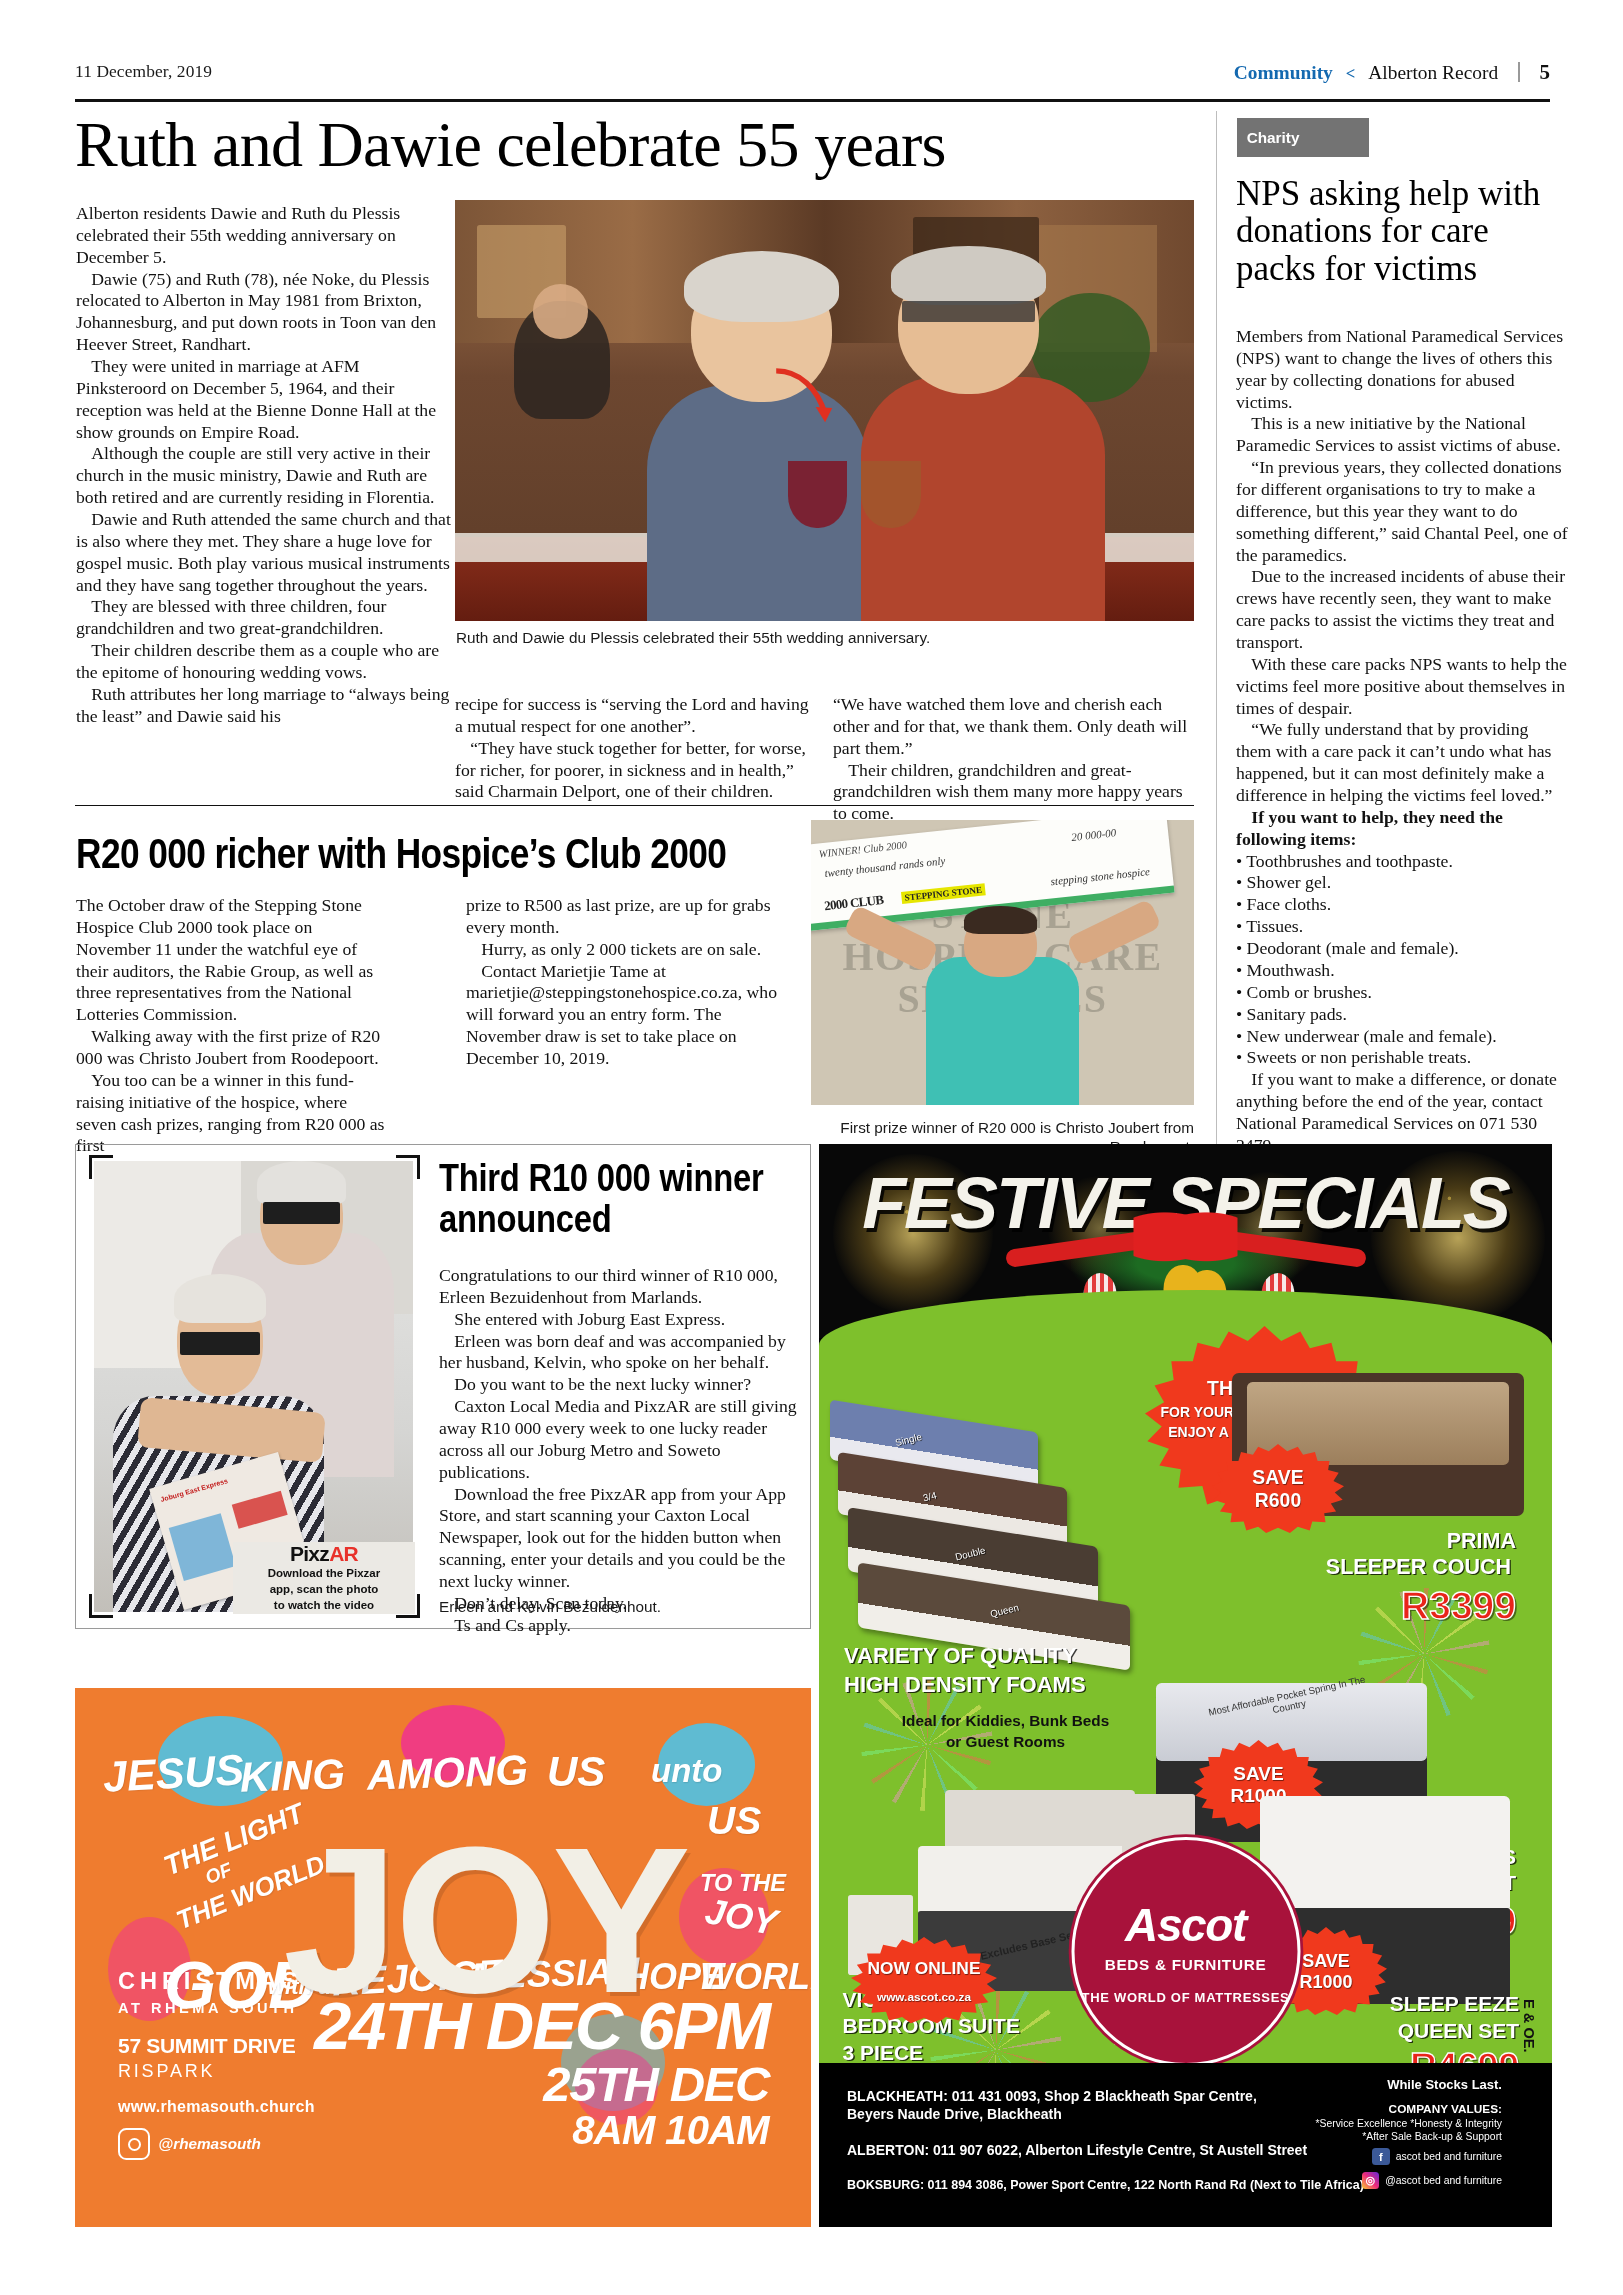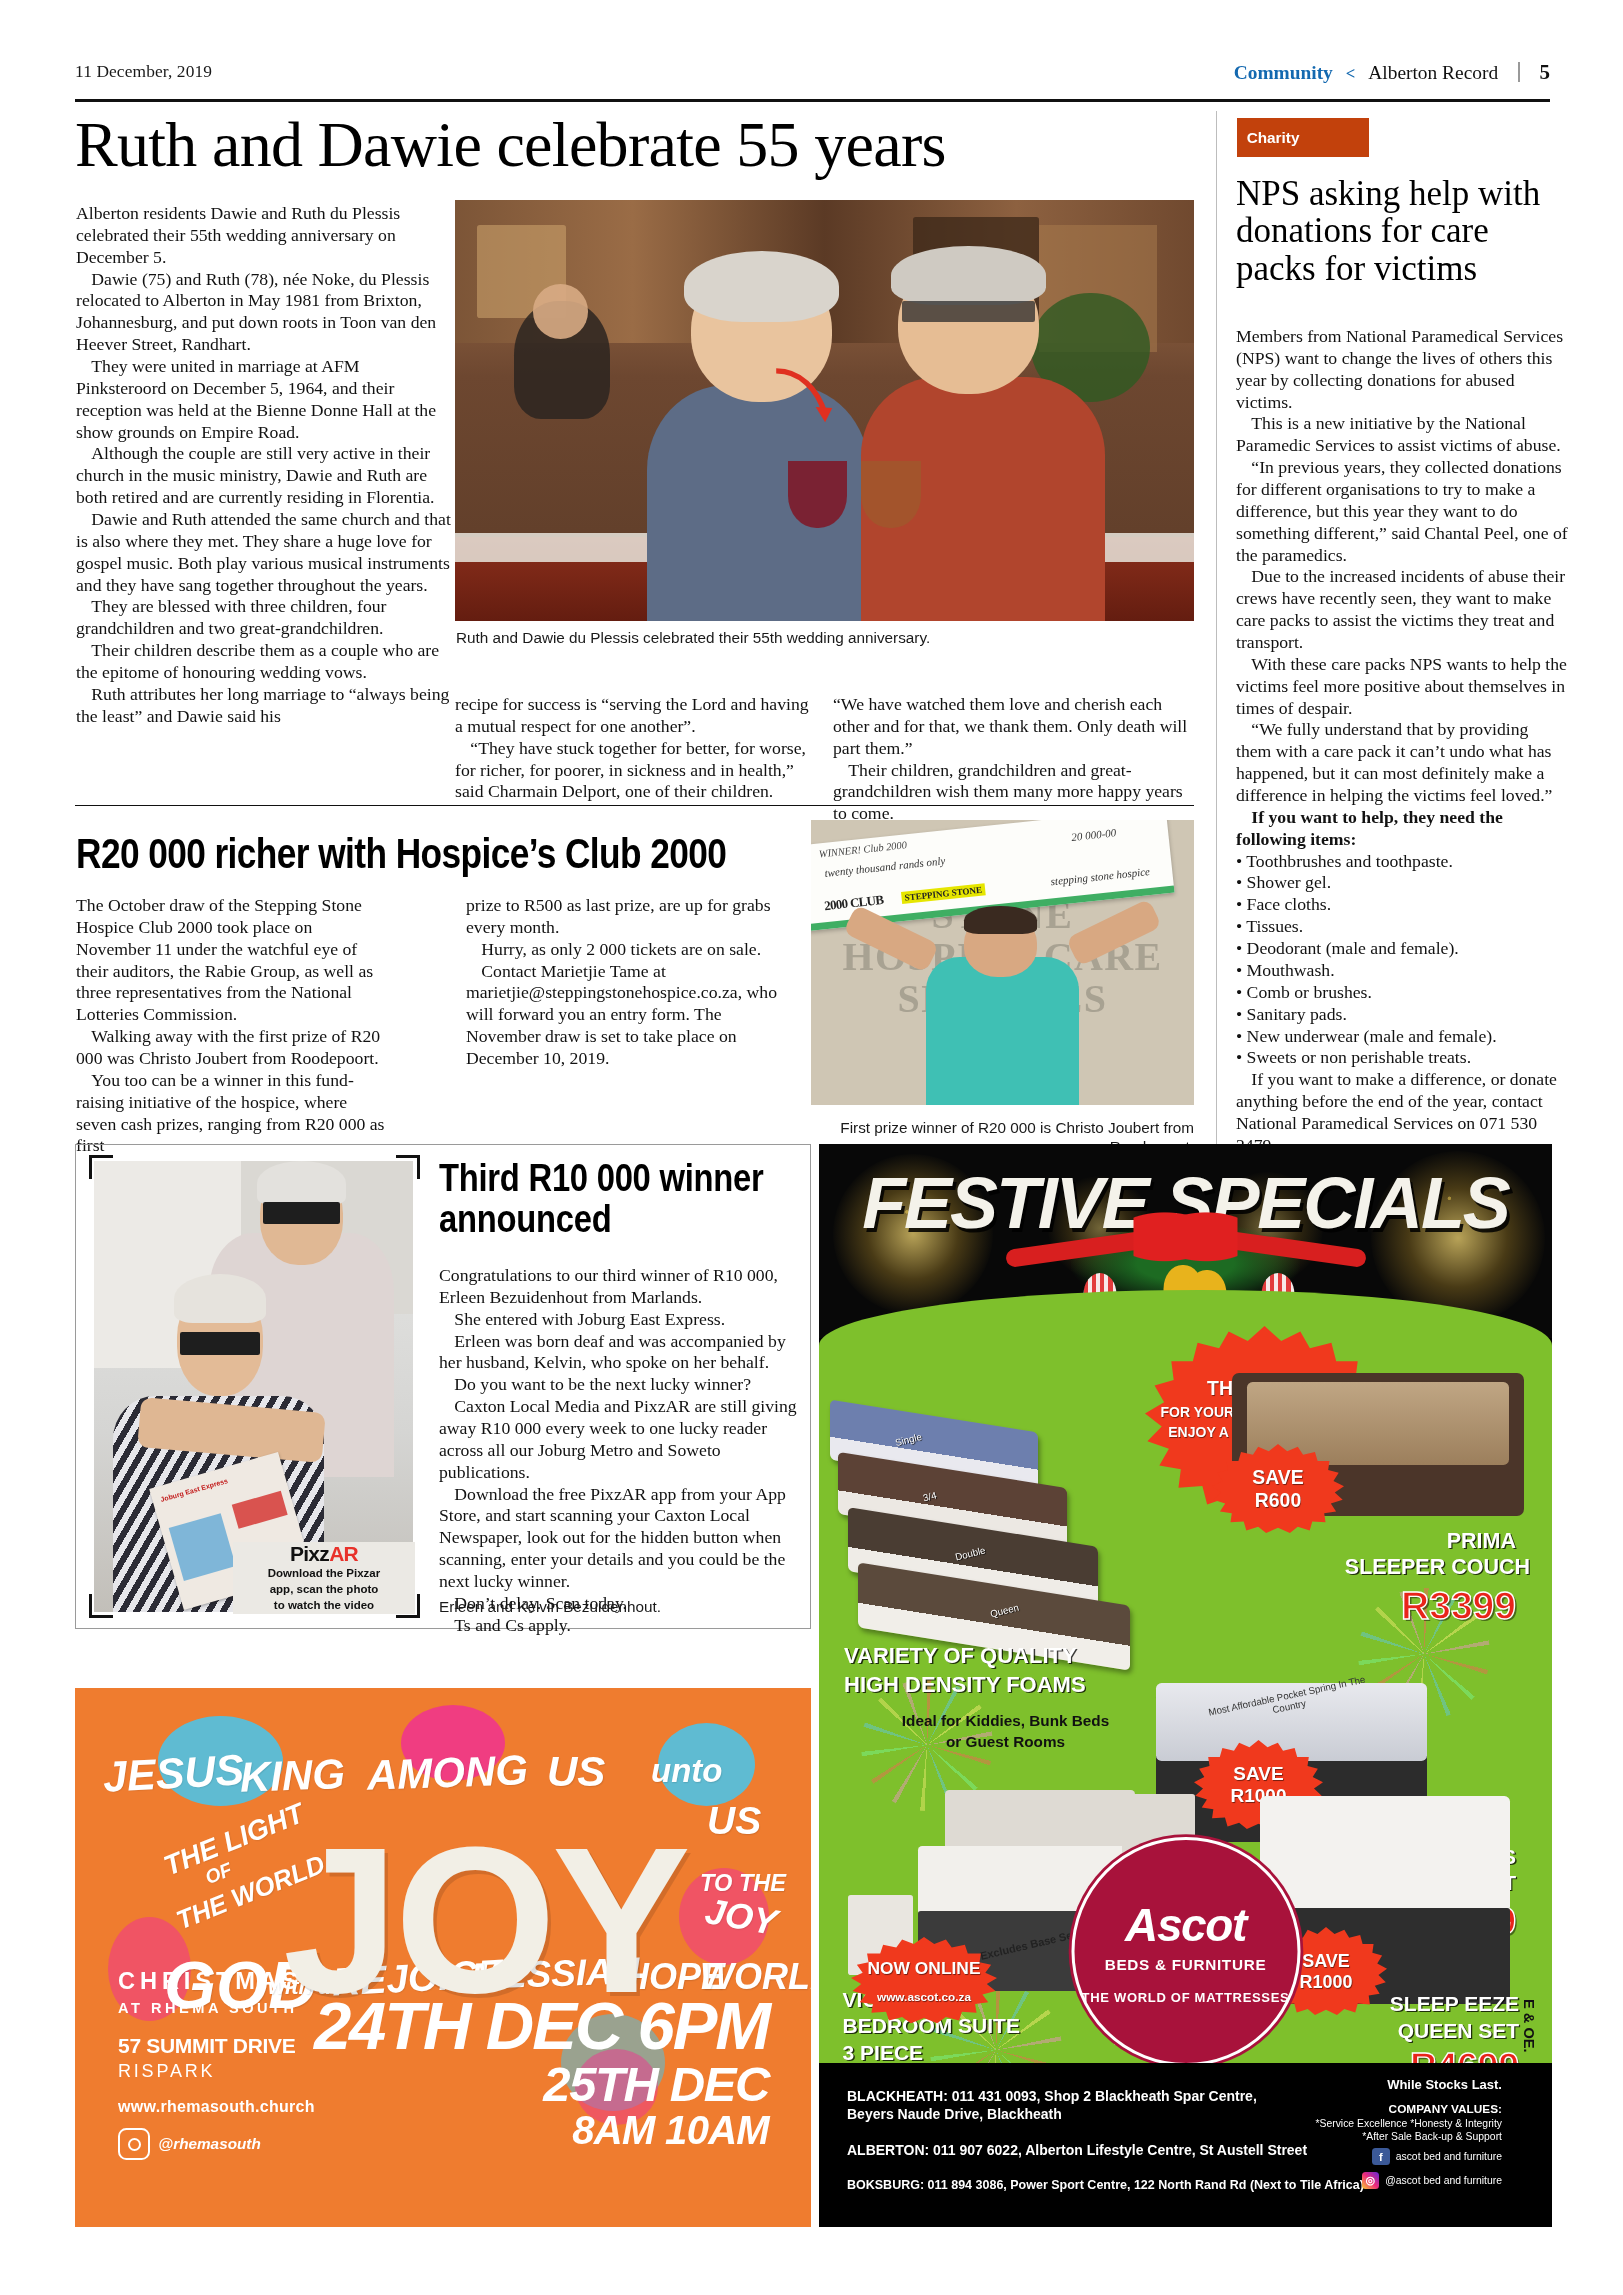--- a/index.html
+++ b/index.html
@@ -46,21 +46,21 @@
   #story1-c3 { left:833px; top:694px; width:361px; }
 
   
   .photo { position:absolute; overflow:hidden; background:#cfcfcf; }
   #photo-main { left:455px; top:200px; width:739px; height:421px; }
   .cap { position:absolute; font-family:"Liberation Sans", sans-serif; font-size:15.3px; color:#1a1a1a; line-height:1.25; }
   #cap-main { left:456px; top:628px; width:736px; }
 
   
   .kicker {
-    position:absolute; background:#c2410c; color:#fff;
+    position:absolute; background:#737373; color:#fff;
     font-family:"Liberation Sans", sans-serif; font-weight:700;
     display:flex; align-items:center; padding-left:9.7px;
   }
   #kicker-charity { left:1237px; top:118px; width:132px; height:39px; font-size:15.3px; }
   .hl-sub {
     position:absolute; font-family:"Liberation Serif", serif;
     font-size:35px; line-height:1.07; color:#000; font-weight:400;
   }
   #hl-nps { left:1236px; top:175px; width:333px; }
   #nps-body { left:1236px; top:326px; width:332px; font-size:17.7px; }
@@ -483,21 +483,21 @@
 
     <div style="position:absolute; right:28px; top:229px; width:292px; height:143px; background:#4b3529; border-radius:7px;">
       <div style="position:absolute;left:5%;top:6%;width:90%;height:58%;border-radius:5.6px;
                   background:linear-gradient(180deg,#c0a684 0%,#9c7f5c 100%);"></div>
     </div>
     <div class="starburst" style="right:208px; top:300px; width:132px; height:90px;">
       <div style="font-size:19.4px;">SAVE</div>
       <div style="font-size:19.4px;">R600</div>
     </div>
     <div class="prod-label" style="right:36px; top:385px; font-size:21.5px; text-align:right;">PRIMA</div>
-    <div class="prod-label" style="right:22px; top:411px; font-size:21.5px; text-align:right;">SLEEPER COUCH</div>
+    <div class="prod-label" style="right:41px; top:411px; font-size:21.5px; text-align:right;">SLEEPER COUCH</div>
     <div class="price" style="right:36px; top:440px; font-size:39px;">R3399</div>
 
     <div style="position:absolute; right:125px; top:548px; width:271px; height:150px; background:#2c2c2c; border-radius:5.6px;">
       <div style="position:absolute;left:0;top:-6%;width:100%;height:52%;border-radius:5.6px;
                   background:linear-gradient(180deg,#e8e9ee 0%,#c9ccd4 100%);"></div>
     </div>
     <div style="position:absolute; right:174px; top:546px; font-family:'Liberation Sans',sans-serif; font-size:9.7px;
                 color:#333; transform:rotate(-12deg); width:180px; text-align:center;">Most Affordable Pocket Spring In The Country</div>
     <div class="starburst" style="right:229px; top:596px; width:129px; height:90px;">
       <div style="font-size:19px;">SAVE</div>

